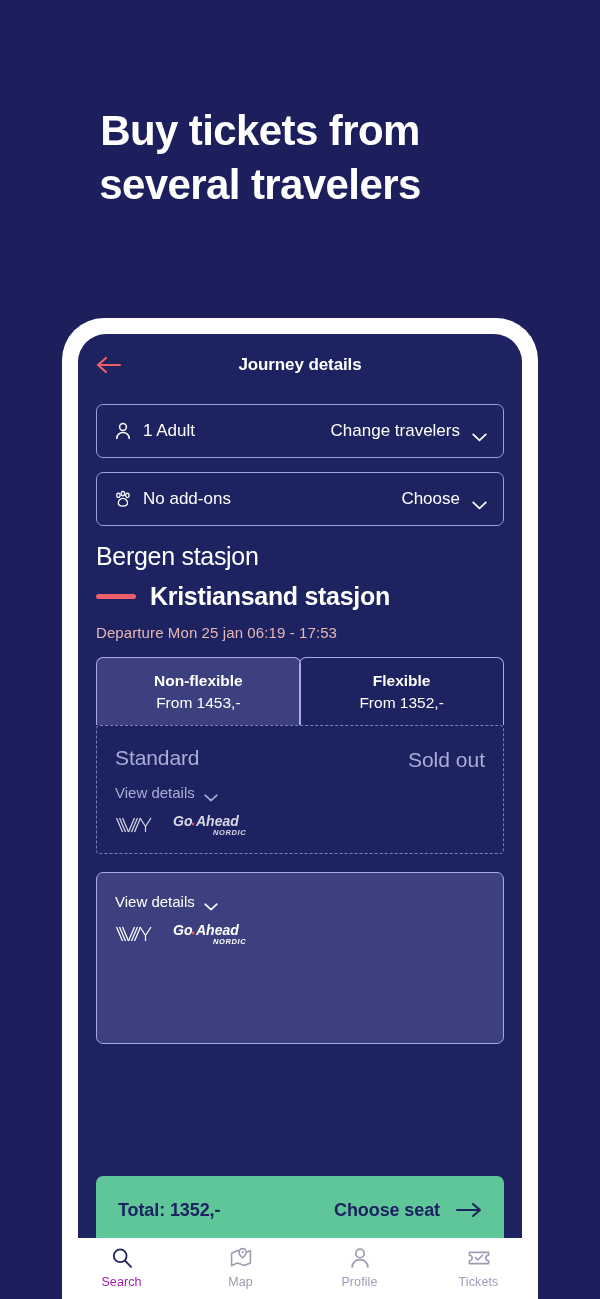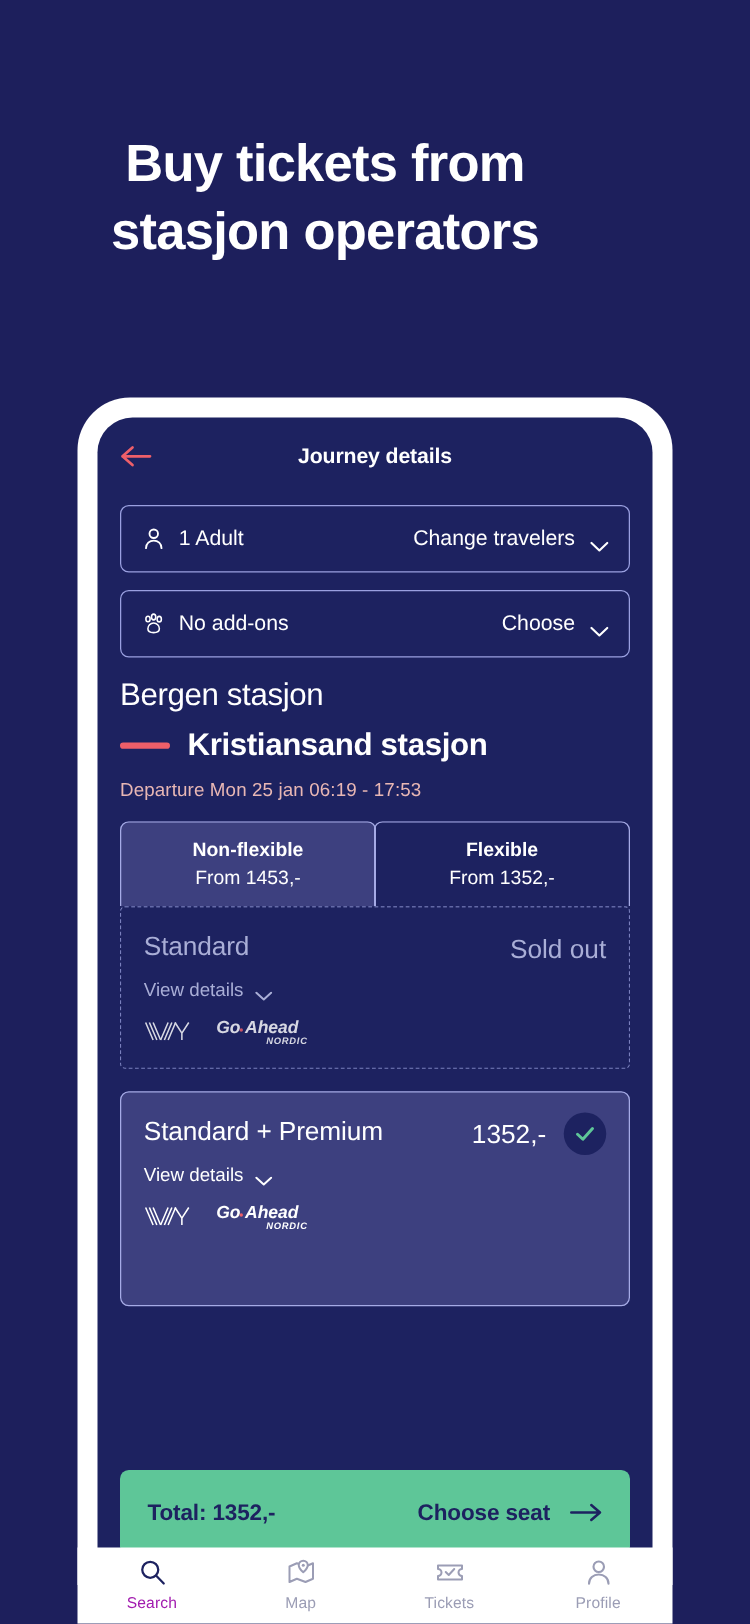--- a/index.html
+++ b/index.html
@@ -308,21 +308,21 @@
   }
   .nav-label { font-size: 12.5px; letter-spacing: 0.1px; }
   .nav-item.active .nav-label { color: #a21caf; text-align: center; }
   .nav-item.inactive .nav-label { color: #9b9db5; }
 </style>
 </head>
 <body>
 
 <div class="hero">
   <span class="hero-line">Buy tickets from</span>
-  <span class="hero-line">stasjon operators</span>
+  <span class="hero-line">several travelers</span>
 </div>
 
 <div class="phone-frame">
   <div class="phone-screen">
 
     <div class="app-header">
       <span class="back-arrow">
         <svg width="26" height="22" viewBox="0 0 26 22" fill="none">
           <path d="M2 11 L24 11 M2 11 L10 4 M2 11 L10 18" stroke="#ee5f69" stroke-width="2.2" stroke-linecap="round" stroke-linejoin="round"></path>
         </svg>
@@ -422,31 +422,20 @@
             <text x="0" y="13" font-family="Liberation Sans, sans-serif" font-size="14" font-weight="700" font-style="italic" fill="#ffffff">Go</text>
             <circle cx="20" cy="11" r="1.4" fill="#ee5f69"></circle>
             <text x="23" y="13" font-family="Liberation Sans, sans-serif" font-size="14" font-weight="700" font-style="italic" fill="#ffffff">Ahead</text>
             <text x="40" y="22" font-family="Liberation Sans, sans-serif" font-size="7.5" font-weight="700" font-style="italic" fill="#ffffff" letter-spacing="0.6">NORDIC</text>
           </svg>
         </span>
       </div>
     </div>
 
     <div class="fare-card selected-card">
-      <div class="card-top">
-        <div class="card-name bright">Standard + Premium</div>
-        <div class="card-right">
-          <span class="card-price">1352,-</span>
-          <span class="check-circle">
-            <svg width="20" height="20" viewBox="0 0 20 20" fill="none">
-              <path d="M4 10.4 L8.3 14.4 L16 5.8" stroke="#5ec698" stroke-width="2.4" stroke-linecap="round" stroke-linejoin="round"></path>
-            </svg>
-          </span>
-        </div>
-      </div>
       <div class="view-details bright">
         <span>View details</span>
         <span class="chev">
           <svg width="14" height="8" viewBox="0 0 14 8" fill="none">
             <path d="M1.1 1.2 L7 6.6 L12.9 1.2" stroke="#ffffff" stroke-width="1.6" stroke-linecap="round" stroke-linejoin="round"></path>
           </svg>
         </span>
       </div>
       <div class="operators">
         <span class="logo-vy">
@@ -503,30 +492,30 @@
         <path d="M13.6 2.6c2 0 3.6 1.6 3.6 3.6 0 2.4-3.6 5.6-3.6 5.6s-3.6-3.2-3.6-5.6c0-2 1.6-3.6 3.6-3.6Z" fill="#ffffff" stroke="#9b9db5" stroke-width="1.6" stroke-linejoin="round"></path>
         <circle cx="13.6" cy="6.1" r="1.2" fill="#9b9db5"></circle>
       </svg>
     </span>
     <span class="nav-label">Map</span>
   </div>
 
   <div class="nav-item inactive">
     <span>
       <svg width="24" height="24" viewBox="0 0 24 24" fill="none" style="display:block">
+        <circle cx="12" cy="7.4" r="4.2" stroke="#9b9db5" stroke-width="1.7"></circle>
+        <path d="M4.2 21c0-4.4 3.5-7.4 7.8-7.4s7.8 3 7.8 7.4" stroke="#9b9db5" stroke-width="1.7" stroke-linecap="round"></path>
+      </svg>
+    </span>
+    <span class="nav-label">Profile</span>
+  </div>
+
+  <div class="nav-item inactive">
+    <span>
+      <svg width="24" height="24" viewBox="0 0 24 24" fill="none" style="display:block">
         <path d="M2.4 6.4 H21.6 V9.2 a2.8 2.8 0 0 0 0 5.6 V17.6 H2.4 V14.8 a2.8 2.8 0 0 0 0-5.6 Z" stroke="#9b9db5" stroke-width="1.6" stroke-linejoin="round"></path>
         <path d="M8.6 11.6 L11 14 L15.4 9.2" stroke="#9b9db5" stroke-width="1.6" stroke-linecap="round" stroke-linejoin="round"></path>
       </svg>
     </span>
     <span class="nav-label">Tickets</span>
   </div>
 
-  <div class="nav-item inactive">
-    <span>
-      <svg width="24" height="24" viewBox="0 0 24 24" fill="none" style="display:block">
-        <circle cx="12" cy="7.4" r="4.2" stroke="#9b9db5" stroke-width="1.7"></circle>
-        <path d="M4.2 21c0-4.4 3.5-7.4 7.8-7.4s7.8 3 7.8 7.4" stroke="#9b9db5" stroke-width="1.7" stroke-linecap="round"></path>
-      </svg>
-    </span>
-    <span class="nav-label">Profile</span>
-  </div>
-
 </div>
 
 </body></html>

